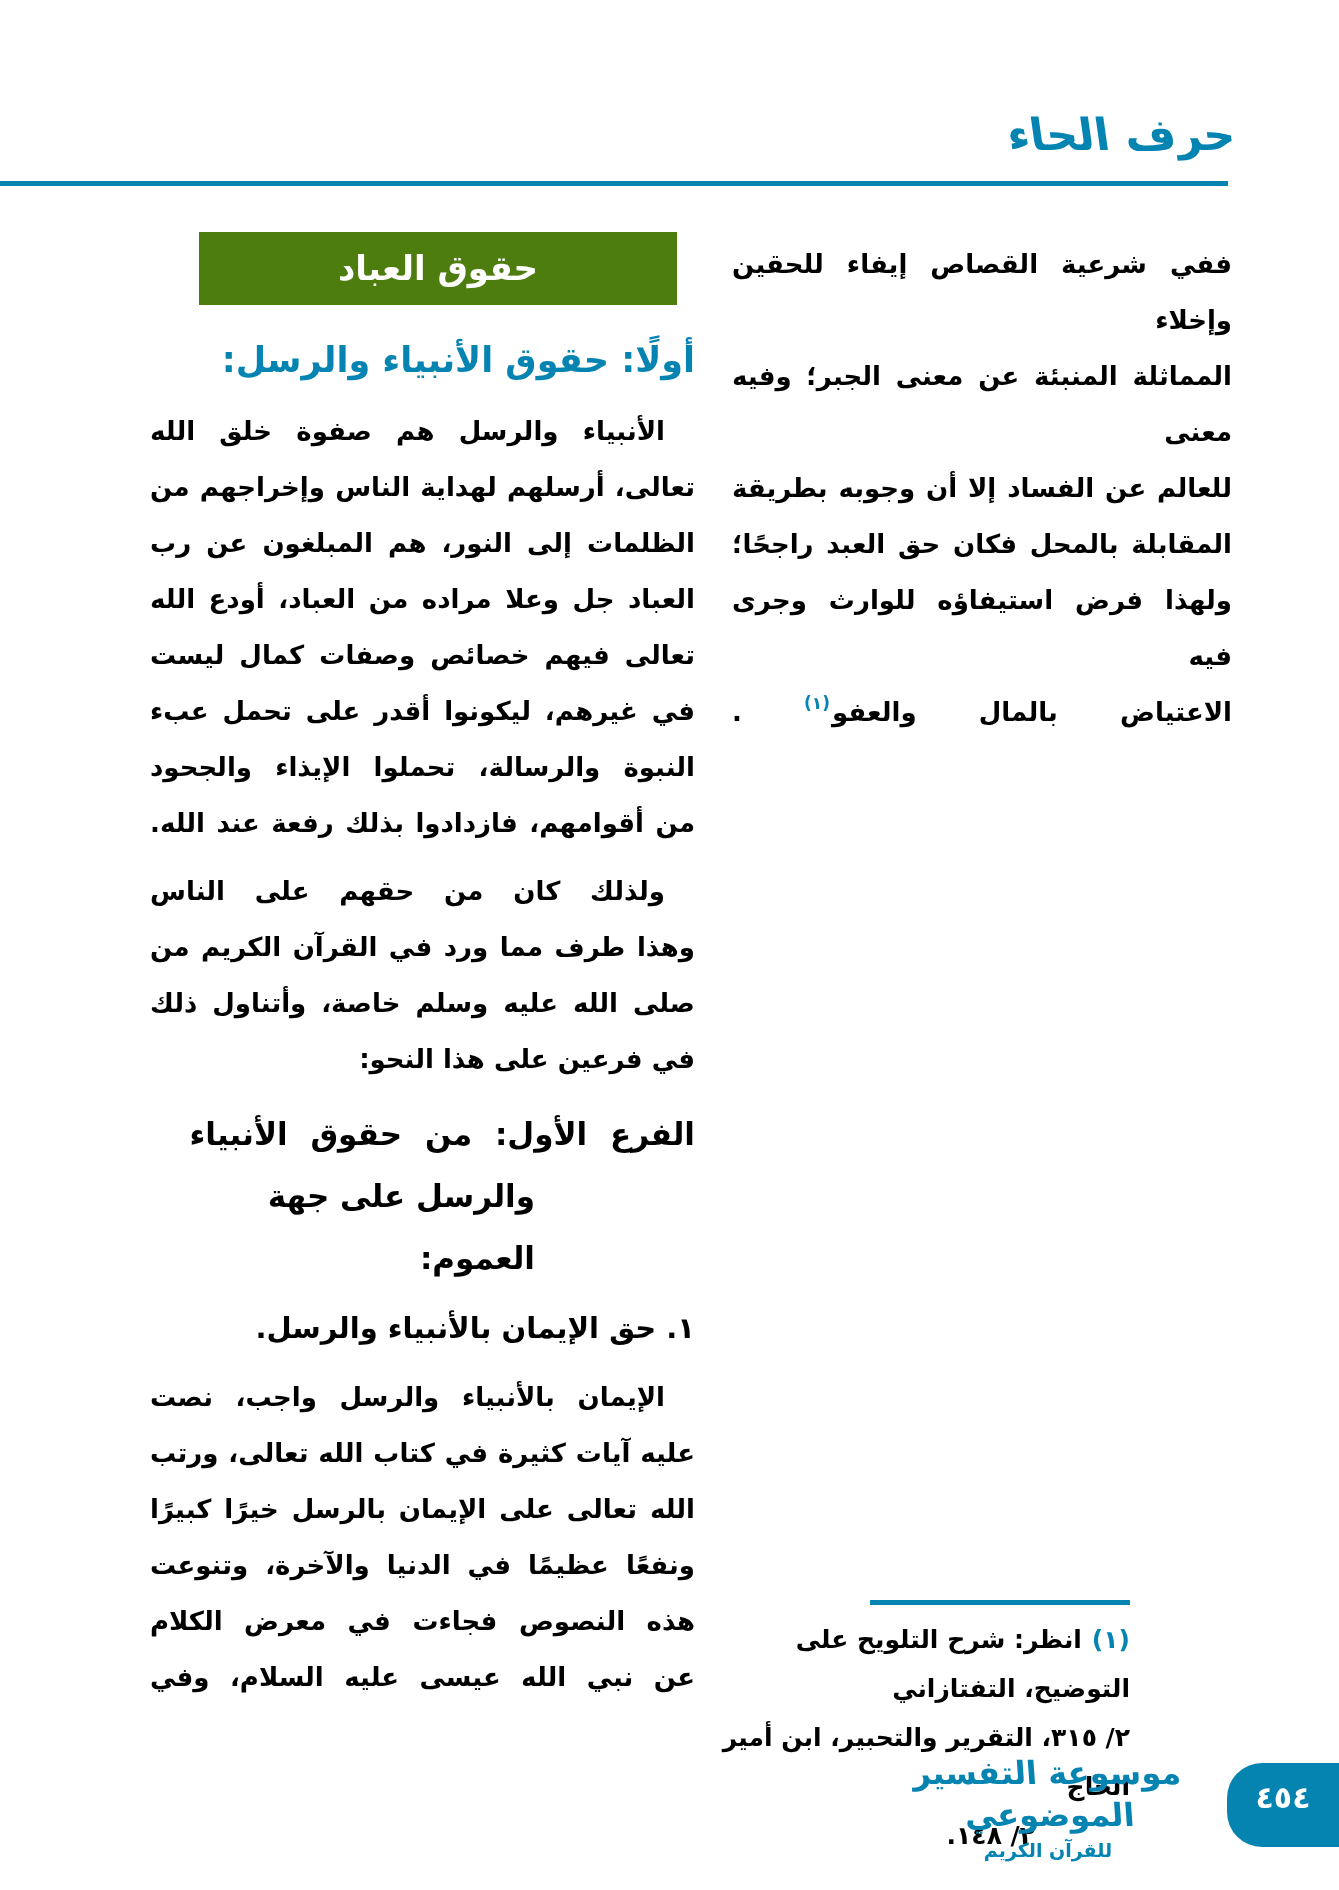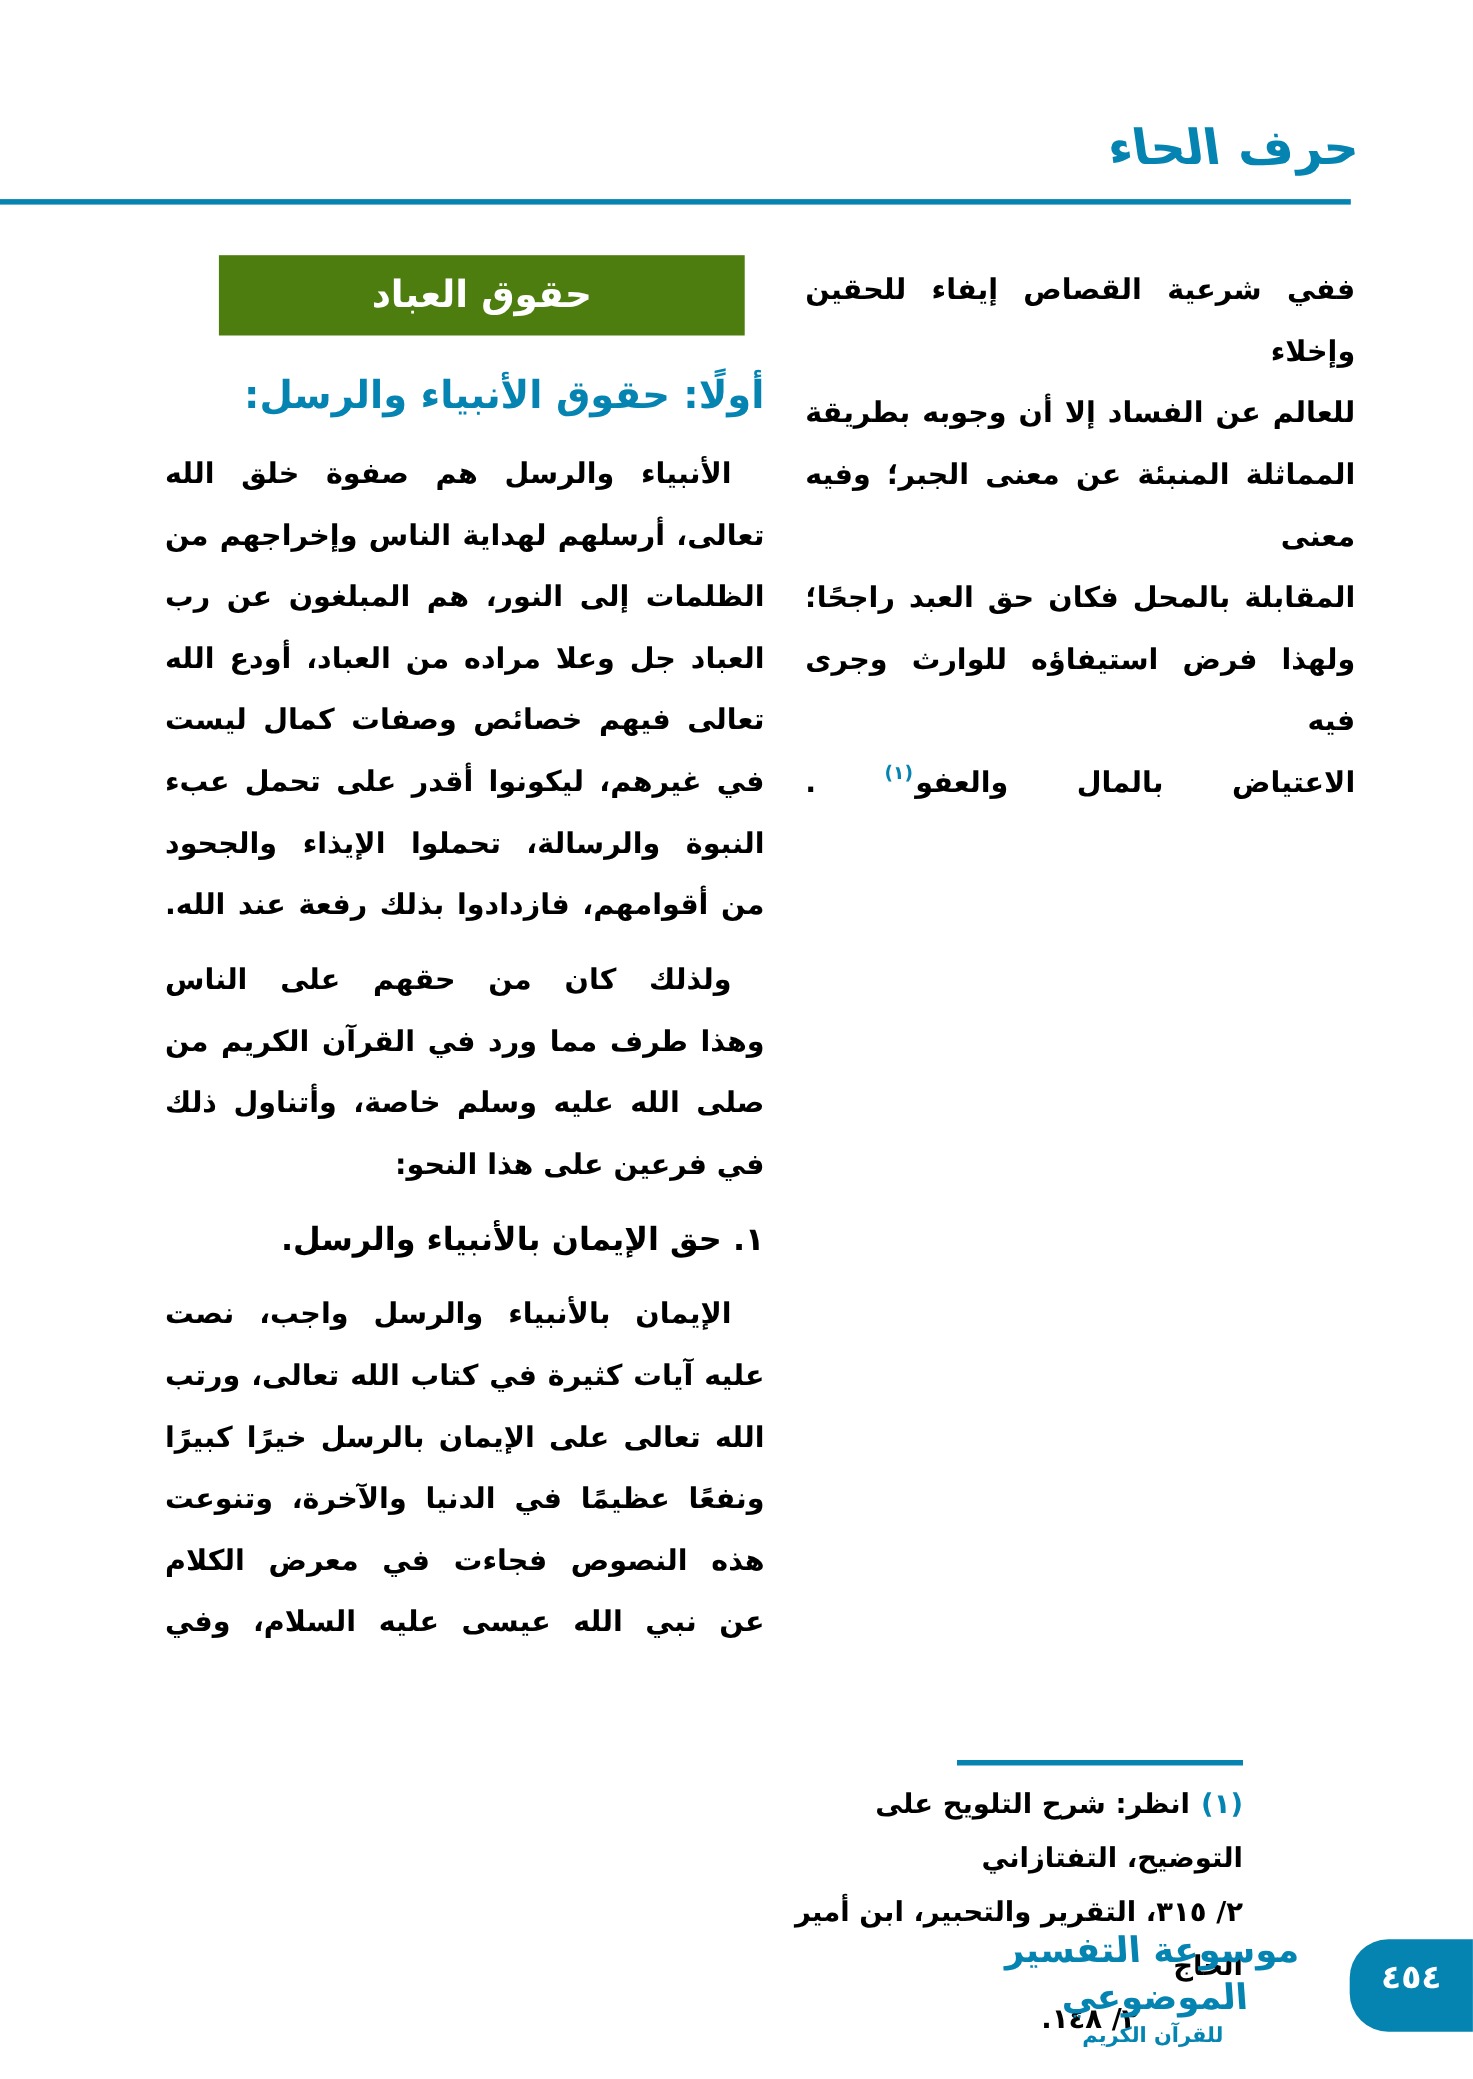--- a/index.html
+++ b/index.html
@@ -91,22 +91,22 @@
 <body>
 
 <div class="page">
 
   <div class="chapter-title">حرف الحاء</div>
   <div class="header-rule"></div>
 
   <div class="col-right">
     <div>
         <div class="tline">ففي شرعية القصاص إيفاء للحقين وإخلاء</div>
+        <div class="tline">المماثلة المنبئة عن معنى الجبر؛ وفيه معنى</div>
         <div class="tline">للعالم عن الفساد إلا أن وجوبه بطريقة</div>
-        <div class="tline">المماثلة المنبئة عن معنى الجبر؛ وفيه معنى</div>
         <div class="tline">المقابلة بالمحل فكان حق العبد راجحًا؛</div>
         <div class="tline">ولهذا فرض استيفاؤه للوارث وجرى فيه</div>
       </div>
     <div class="tline line-last"><span>الاعتياض بالمال والعفو</span><span class="fn-ref">(١)</span><span> .</span>
     </div>
   </div>
 
   <div class="col-left">
     <div class="section-box">حقوق العباد</div>
     <div class="section-heading">أولًا: حقوق الأنبياء والرسل:</div>
@@ -119,20 +119,24 @@
         <div class="tline">في غيرهم، ليكونوا أقدر على تحمل عبء</div>
         <div class="tline">النبوة والرسالة، تحملوا الإيذاء والجحود</div>
         <div class="tline">من أقوامهم، فازدادوا بذلك رفعة عند الله.</div>
       </div>
     <div class="para last-right">
         <div class="tline">ولذلك كان من حقهم على الناس</div>
         <div class="tline">وهذا طرف مما ورد في القرآن الكريم من</div>
         <div class="tline">صلى الله عليه وسلم خاصة، وأتناول ذلك</div>
         <div class="tline">في فرعين على هذا النحو:</div>
       </div>
+    <div class="subheading">
+      <div class="sub-l1">الفرع الأول: من حقوق الأنبياء</div>
+      <div class="sub-l2">والرسل على جهة العموم:</div>
+    </div>
     <div class="item-title">١. حق الإيمان بالأنبياء والرسل.</div>
     <div class="para">
         <div class="tline">الإيمان بالأنبياء والرسل واجب، نصت</div>
         <div class="tline">عليه آيات كثيرة في كتاب الله تعالى، ورتب</div>
         <div class="tline">الله تعالى على الإيمان بالرسل خيرًا كبيرًا</div>
         <div class="tline">ونفعًا عظيمًا في الدنيا والآخرة، وتنوعت</div>
         <div class="tline">هذه النصوص فجاءت في معرض الكلام</div>
         <div class="tline">عن نبي الله عيسى عليه السلام، وفي</div>
       </div>
   </div>

